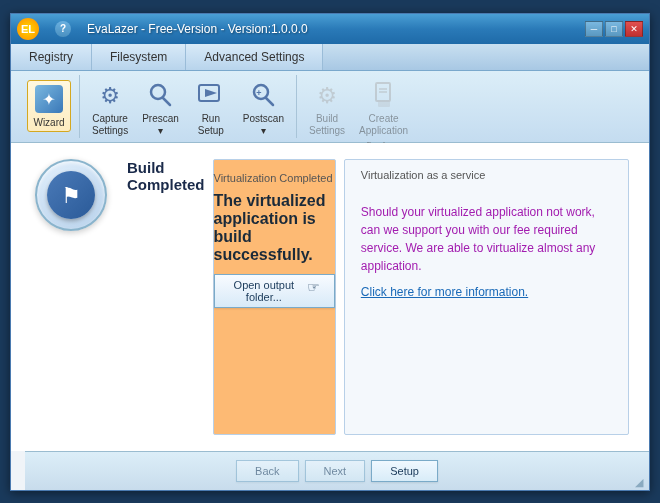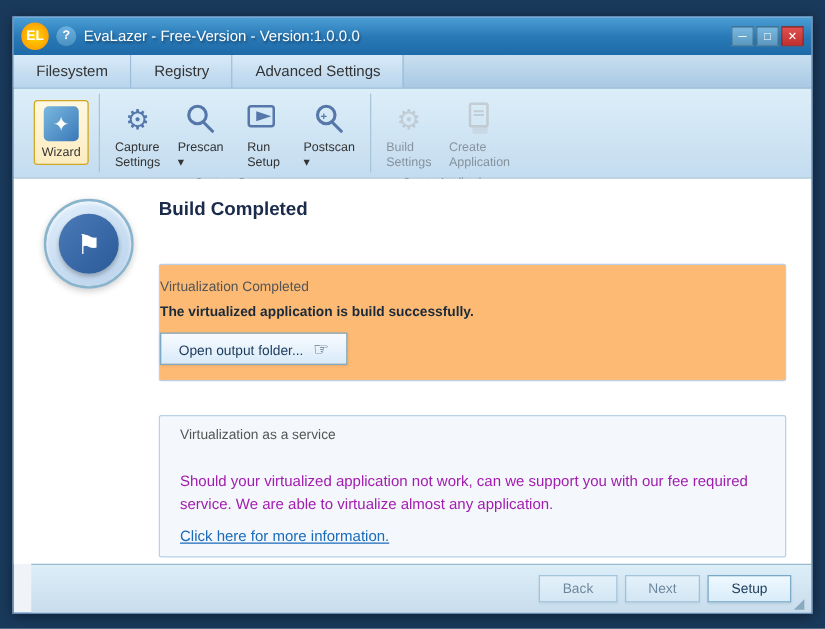--- a/index.html
+++ b/index.html
@@ -32,21 +32,21 @@
       display: flex;
       align-items: center;
       justify-content: space-between;
       padding: 0 6px;
       flex-shrink: 0;
     }
 
     .title-bar-left {
       display: flex;
       align-items: center;
-      gap: 6px;
+      gap: 16px;
     }
 
     .title-bar-icon {
       width: 22px;
       height: 22px;
       background: radial-gradient(circle, #ffd700, #ff8c00);
       border-radius: 50%;
       display: flex;
       align-items: center;
       justify-content: center;
@@ -177,20 +177,21 @@
       height: 32px;
       display: flex;
       align-items: center;
       justify-content: center;
       font-size: 20px;
     }
 
     .ribbon-label {
       font-size: 10px;
       color: #333;
+      text-align: center;
       line-height: 1.2;
     }
 
     .ribbon-group-label {
       font-size: 9px;
       color: #555;
       text-align: center;
       margin-top: auto;
       padding-top: 2px;
     }
@@ -232,22 +233,22 @@
       border-radius: 50%;
       display: flex;
       align-items: center;
       justify-content: center;
       box-shadow: 0 2px 4px rgba(0,0,0,0.3);
     }
 
     .right-panel {
       flex: 1;
       display: flex;
-      flex-direction: column;
-      gap: 27px;
+      flex-direction: row;
+      gap: 8px;
     }
 
     .build-completed-title {
       font-size: 15px;
       font-weight: bold;
       color: #1a2a4a;
       margin-bottom: 8px;
     }
 
     .section-box {
@@ -257,35 +258,35 @@
       border-radius: 2px;
     }
 
     .section-title {
       font-size: 11px;
       color: #555;
       margin-bottom: 8px;
     }
 
     .success-text {
-      font-size: 11px;
+      font-size: 16px;
       color: #1a2a3a;
       font-weight: 600;
       margin-bottom: 10px;
     }
 
     .open-folder-btn {
       background: linear-gradient(to bottom, #f8fbff, #d8eaf8);
       border: 1px solid #7aaac8;
       padding: 4px 14px;
       font-size: 11px;
       color: #1a3a5a;
       cursor: pointer;
       display: inline-flex;
-      align-items: flex-end;
+      align-items: flex-start;
       gap: 4px;
       box-shadow: 0 1px 2px rgba(0,0,0,0.1);
     }
 
     .service-section {
       border: 1px solid #b8d0e8;
       background: #f4f8fc;
       padding: 9px 16px;
       border-radius: 2px;
     }
@@ -306,21 +307,21 @@
       margin-top: 10px;
       text-align: right;
     }
 
     
     .footer {
       background: linear-gradient(to bottom, #dceef8, #c8dcec);
       border-top: 1px solid #9abcd0;
       padding: 8px 16px;
       display: flex;
-      justify-content: flex-end;
+      justify-content: center;
       gap: 6px;
       flex-shrink: 0;
       margin-left: 14px;
     }
 
     .footer-btn {
       padding: 4px 18px;
       font-size: 11px;
       background: linear-gradient(to bottom, #f0f8ff, #d8ecf8);
       border: 1px solid #7aaac8;
@@ -367,22 +368,22 @@
       <span class="title-text">EvaLazer - Free-Version - Version:1.0.0.0</span>
     </div>
     <div class="title-bar-buttons">
       <div class="tb-btn minimize">─</div>
       <div class="tb-btn maximize">□</div>
       <div class="tb-btn close">✕</div>
     </div>
   </div>
 
   <div class="tab-bar">
+    <div class="tab">Registry</div>
     <div class="tab">Filesystem</div>
-    <div class="tab">Registry</div>
     <div class="tab">Advanced Settings</div>
   </div>
 
   <div class="ribbon">
 
     <div class="ribbon-group">
       <div class="ribbon-items">
         <div class="ribbon-item active">
           <div class="ribbon-icon">
             <svg width="32" height="32" viewBox="0 0 32 32">

